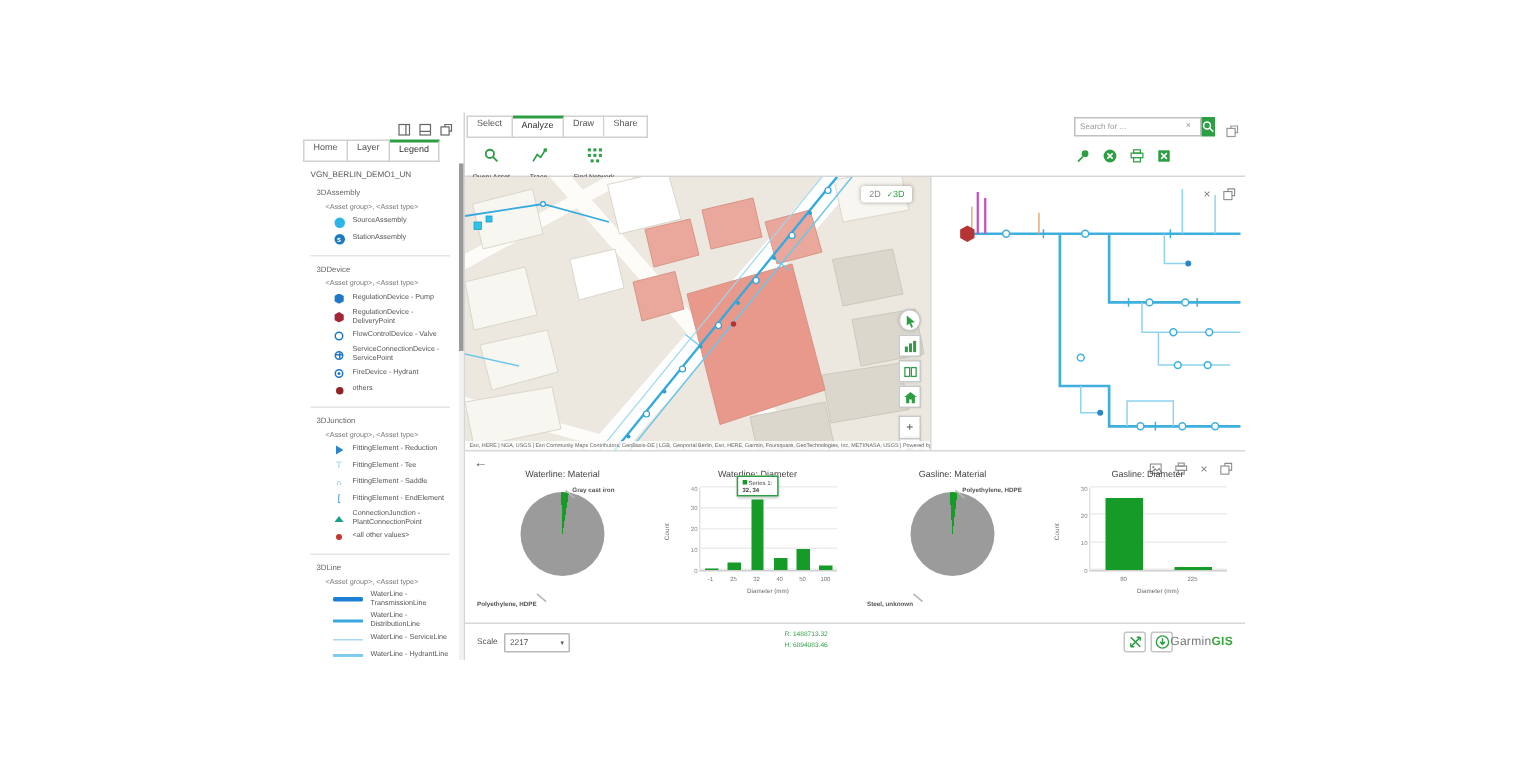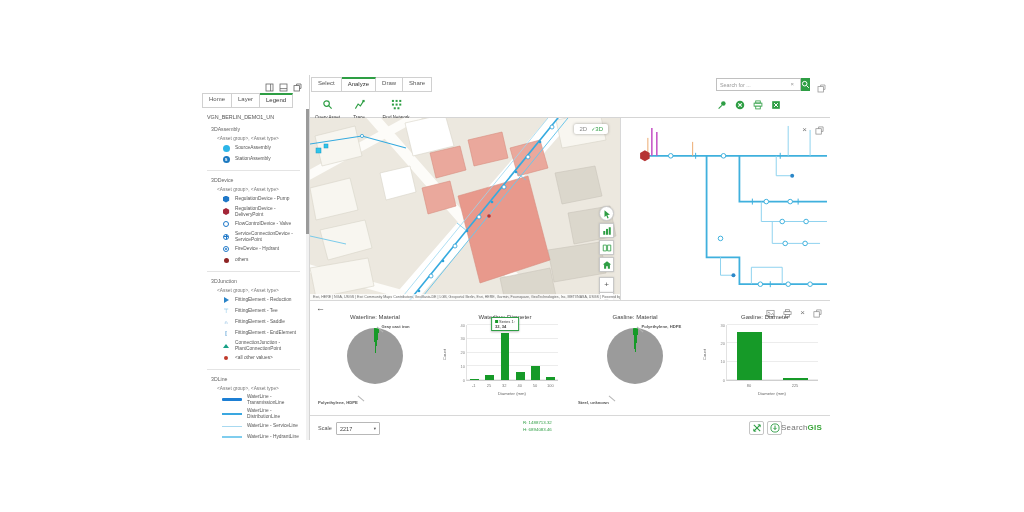--- a/index.html
+++ b/index.html
@@ -651,17 +651,17 @@
             </svg>
           </div>
         <div class="sbtn">
             <svg viewBox="0 0 11 11">
               <circle cx="5.5" cy="5.5" r="4.5" fill="none" stroke="#2e9e44" stroke-width="1"></circle>
               <path d="M5.5,2.8 V7 M3.8,5.4 L5.5,7.2 L7.2,5.4" stroke="#2e9e44" stroke-width="1.1" fill="none"></path>
             </svg>
           </div>
       </div>
       <div class="brand">
-        <span class="g1">Search</span><span class="g2">GIS</span>
+        <span class="g1">Garmin</span><span class="g2">GIS</span>
       </div>
     </div>
   </div>
 </div>
 
 </body></html>

